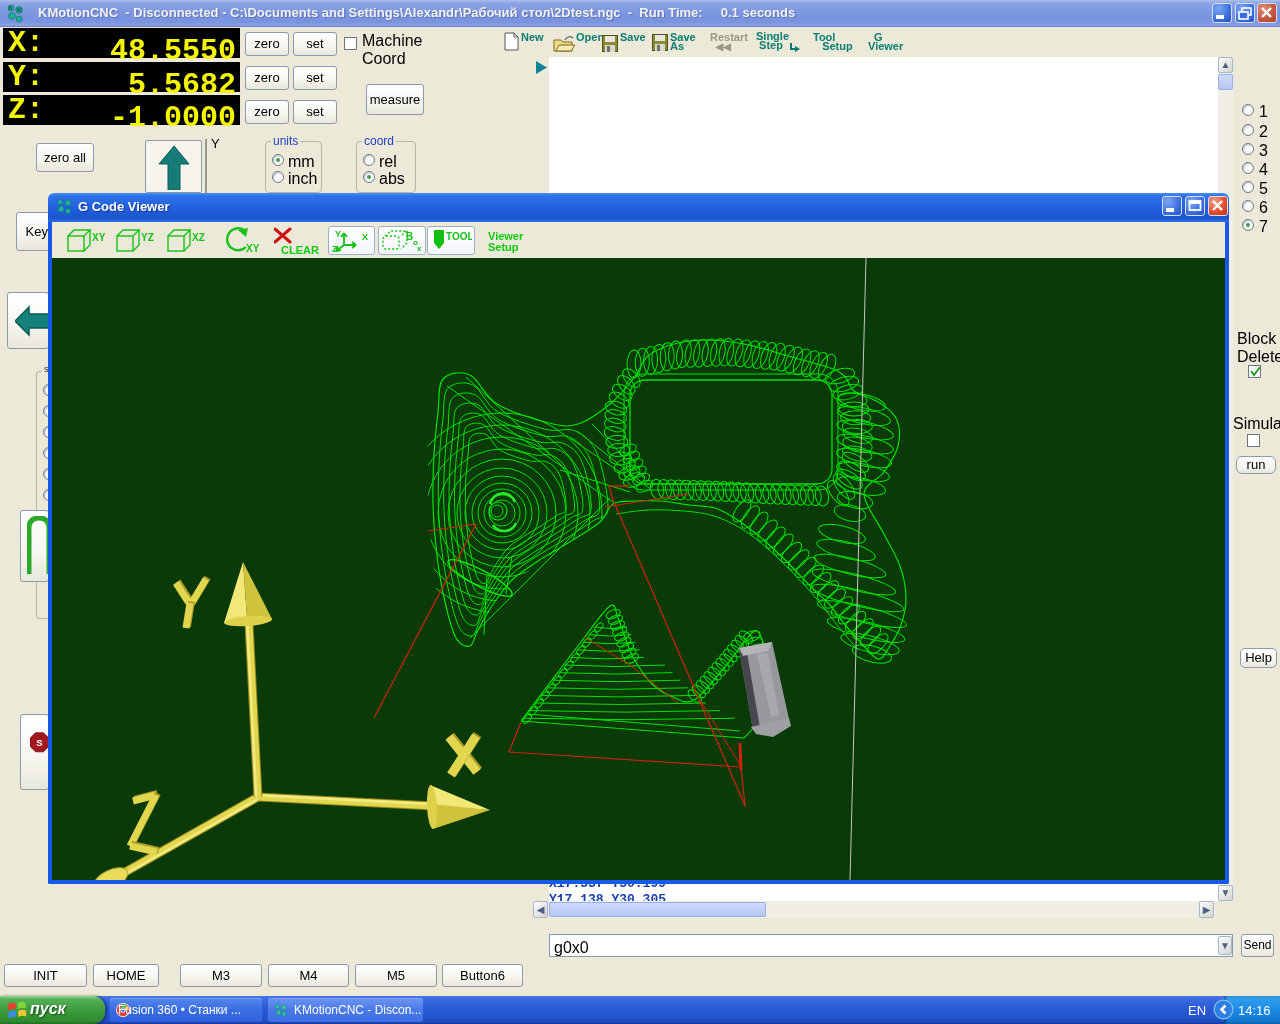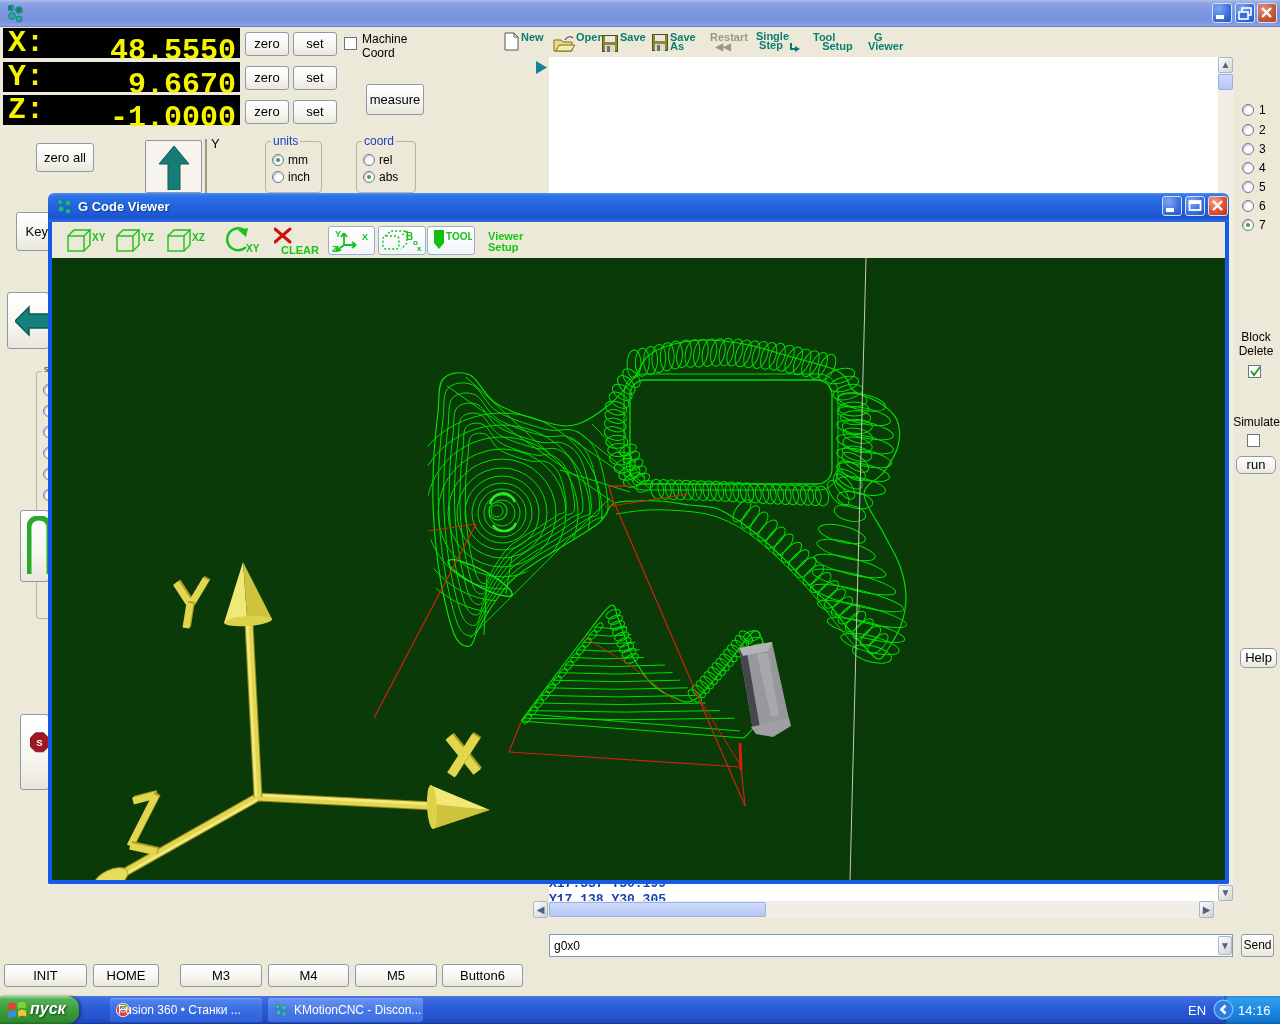--- a/index.html
+++ b/index.html
@@ -18,21 +18,21 @@
 .redbtn2 { background:radial-gradient(circle at 30% 25%,#f5a28a 0%,#e25030 55%,#c03212 100%); }
 
 .btn { position:absolute; background:linear-gradient(180deg,#ffffff 0%,#f6f5ef 60%,#e9e7da 100%);
   border:1px solid #8b9aad; border-radius:3px; font-size:13px; color:#000; text-align:center; }
 .gbox { position:absolute; border:1px solid #b9b5a2; border-radius:4px; }
 .gbox .lbl { position:absolute; top:-8px; left:5px; background:#ece9d8; color:#1a3fc4; font-size:12px; padding:0 2px;}
 .radio { position:absolute; width:12px; height:12px; border-radius:50%; background:#fff; border:1px solid #707888;
   box-shadow:inset 1px 1px 2px #b8c0cc; }
 .radio.sel::after { content:""; position:absolute; left:3px; top:3px; width:4px; height:4px; border-radius:50%; background:#3fa33f; }
 .check { position:absolute; width:13px; height:13px; background:#fff; border:1px solid #6a7686; }
-.lab { position:absolute; font-size:12px; color:#000; white-space:nowrap; }
+.lab { position:absolute; font-size:16px; color:#000; white-space:nowrap; }
 
 .dro { position:absolute; left:3px; width:237px; height:30px; background:#000; color:#f4f400;
   font-family:"Liberation Mono",monospace; font-weight:bold; font-size:30px; line-height:30px; }
 .dro .ax { position:absolute; left:5px; top:0; }
 .dro .val { position:absolute; right:4px; top:8px; }
 
 .tbi { position:absolute; color:#0a7d72; font-weight:bold; font-size:11px; line-height:9px; white-space:nowrap; }
 
 #gpane { left:549px; top:57px; width:669px; height:844px; background:#fff; }
 #gtext { position:absolute; left:16px; top:2px; font-family:"Liberation Mono",monospace; font-size:13px; font-weight:bold; line-height:16px; white-space:pre; }
@@ -67,20 +67,21 @@
       <circle cx="5" cy="4" r="3"></circle>
           <circle cx="13" cy="6" r="3.4"></circle>
           <circle cx="6" cy="12" r="3.4"></circle>
           <circle cx="13" cy="15" r="3"></circle>
     </g>
     <g fill="#0a5a50" font-size="5" font-weight="bold" font-family="Liberation Sans">
           <text x="3" y="6">K</text>
           <text x="11" y="8">M</text>
         </g>
   </svg>
+  <div class="txt">KMotionCNC &nbsp;- Disconnected - C:\Documents and Settings\Alexandr\Рабочий стол\2Dtest.ngc&nbsp; -&nbsp; Run Time: &nbsp;&nbsp;&nbsp;&nbsp;0.1 seconds</div>
   <div class="winbtn bluebtn" style="left:1212px;">
         <svg width="18" height="18" viewBox="0 0 18 18" style="position:absolute;left:0;top:0">
           <rect x="3" y="11" width="8" height="4" fill="#fff"></rect>
         </svg>
       </div>
   <div class="winbtn bluebtn" style="left:1235px;">
         <svg width="18" height="18" viewBox="0 0 18 18" style="position:absolute;left:0;top:0">
           <rect x="6" y="4" width="9" height="7" fill="none" stroke="#fff" stroke-width="1.6"></rect>
           <rect x="3" y="8" width="9" height="7" fill="#3a6fe0" stroke="#fff" stroke-width="1.6"></rect>
         </svg>
@@ -91,21 +92,21 @@
         </svg>
       </div>
 </div>
 
 <div class="dro abs" style="top:28px;">
       <span class="ax">X:</span>
       <span class="val">48.5550</span>
     </div>
 <div class="dro abs" style="top:62px;">
       <span class="ax">Y:</span>
-      <span class="val">9.6670</span>
+      <span class="val">5.5682</span>
     </div>
 <div class="dro abs" style="top:95px;">
       <span class="ax">Z:</span>
       <span class="val">-1.0000</span>
     </div>
 <div class="btn" style="left:245px;top:32px;width:44px;height:24px;line-height:22px;">zero</div>
 <div class="btn" style="left:293px;top:32px;width:44px;height:24px;line-height:22px;">set</div>
 <div class="btn" style="left:245px;top:66px;width:44px;height:24px;line-height:22px;">zero</div>
 <div class="btn" style="left:293px;top:66px;width:44px;height:24px;line-height:22px;">set</div>
 <div class="btn" style="left:245px;top:100px;width:44px;height:24px;line-height:22px;">zero</div>
@@ -609,21 +610,21 @@
 <polygon points="739,648 772,642 789,719 753,730" fill="#98989c"></polygon>
 <polygon points="739,648 746,647 760,728 753,730" fill="#46464e"></polygon>
 <polygon points="757,654 768,653 779,715 771,717" fill="#a8a8ac"></polygon>
 <polygon points="751,727 789,718 791,726 773,737 756,734" fill="#a0a0a4"></polygon>
 <polygon points="739,648 772,642 768,651 743,656" fill="#b4b4b8"></polygon>
 </svg>
   </div>
 </div>
 
 <div id="taskbar" class="abs">
-  <div class="abs" style="left:0;top:0;width:79px;height:28px;border-radius:0 12px 12px 0;
+  <div class="abs" style="left:0;top:0;width:105px;height:28px;border-radius:0 12px 12px 0;
     background:linear-gradient(180deg,#8fd98f 0%,#55b055 12%,#3a9a3a 55%,#2e8a2e 90%,#226a22 100%);
     box-shadow:2px 0 3px rgba(0,0,0,0.4);">
     <svg class="abs" style="left:7px;top:4px" width="20" height="20" viewBox="0 0 20 20">
       <g transform="rotate(-3 10 10)">
       <path d="M1 4 Q5 2 9 3 L9 9 Q5 8 1 10 Z" fill="#e8402a"></path>
       <path d="M11 3 Q15 1 19 3 L19 9 Q15 7 11 9 Z" fill="#80d434"></path>
       <path d="M1 12 Q5 10 9 11 L9 17 Q5 16 1 18 Z" fill="#3a8ae8"></path>
       <path d="M11 11 Q15 9 19 11 L19 17 Q15 15 11 17 Z" fill="#f2c530"></path>
       </g>
     </svg>

